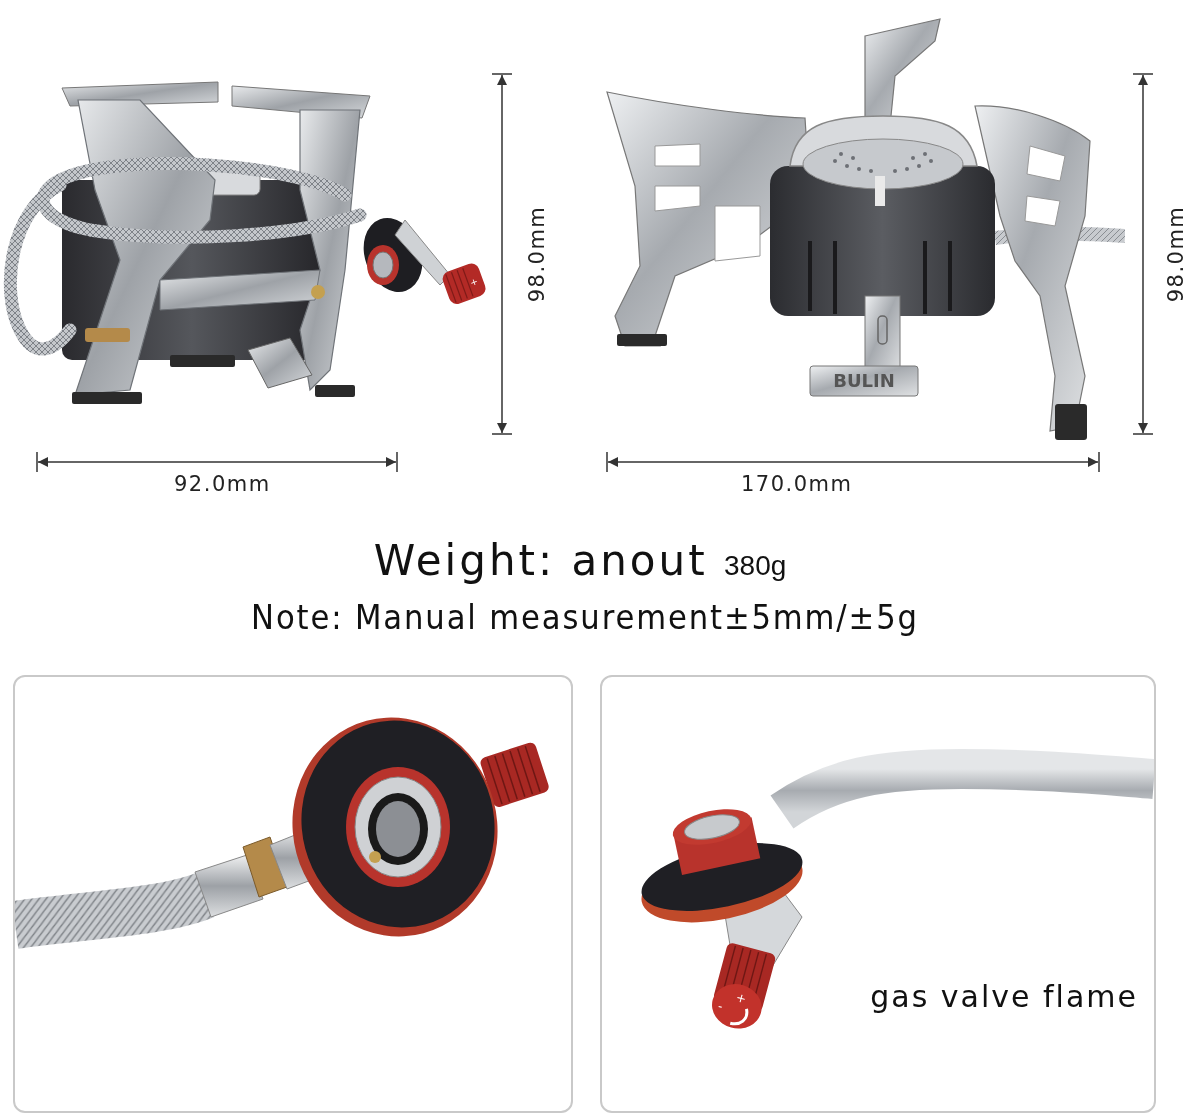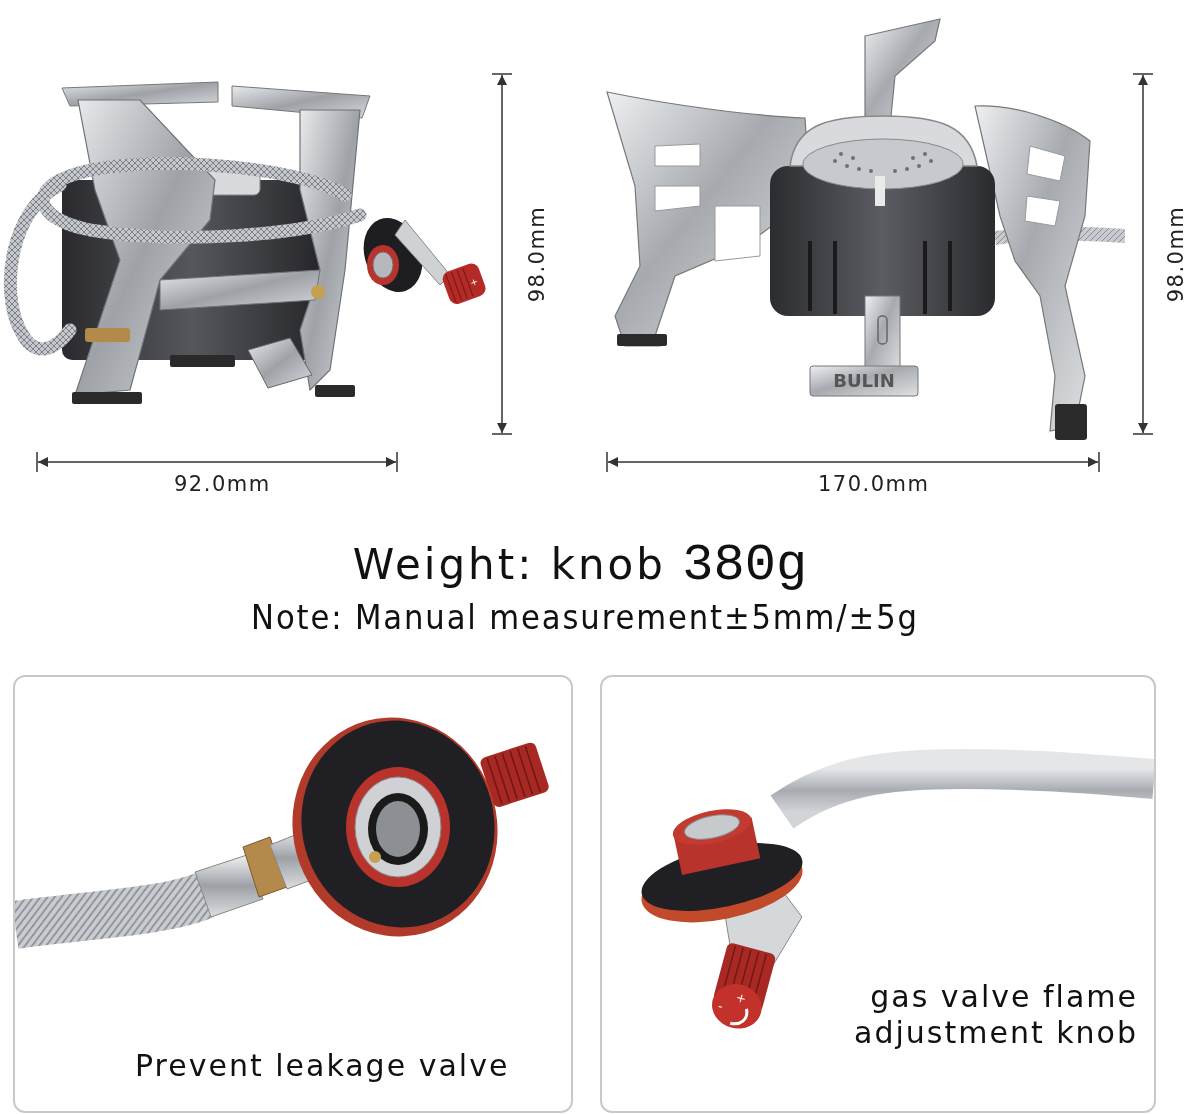--- a/index.html
+++ b/index.html
@@ -1,21 +1,21 @@
 <!DOCTYPE html>
 <html><head>
   <meta charset="utf-8">
   <style>
     html, body { margin: 0; padding: 0; background: #ffffff; }
     body { width: 1200px; height: 1114px; position: relative; overflow: hidden; font-family: "DejaVu Sans", sans-serif; color: #1a1a1a; }
     .abs { position: absolute; }
     .dim-label { font-family: "DejaVu Sans", sans-serif; font-size: 21px; letter-spacing: 1.5px; color: #222; }
     .dim-vert { transform-origin: center; transform: rotate(-90deg); white-space: nowrap; }
     .weight { left: 0; width: 1160px; top: 536px; text-align: center; font-size: 42px; letter-spacing: 3px; color: #111; }
-    .weight .num { font-family: Liberation Mono, monospace; font-size: 52px; letter-spacing: 0; }
+    .weight .num { font-family: Liberation Sans, sans-serif; font-size: 28px; letter-spacing: 0; }
     .note { left: 0; width: 1170px; top: 598px; text-align: center; font-size: 33px; letter-spacing: 2px; color: #111; font-family: "DejaVu Sans", sans-serif; transform: scaleX(0.93); }
     .panel { border: 2px solid #c9c9c9; border-radius: 12px; background: #fff; overflow: hidden; }
     .caption { font-size: 30px; letter-spacing: 2px; color: #111; }
     svg { display: block; }
   </style>
 </head>
 <body>
 
 <div class="abs" style="left:0;top:70px;width:500px;height:350px;">
   <svg width="500" height="350" viewBox="0 0 500 350">
@@ -163,35 +163,35 @@
 
 <div class="abs" style="left:606px;top:452px;width:494px;height:20px;">
   <svg width="494" height="20" viewBox="0 0 494 20">
     <line x1="1" y1="0" x2="1" y2="20" stroke="#333" stroke-width="1.5"></line>
     <line x1="493" y1="0" x2="493" y2="20" stroke="#333" stroke-width="1.5"></line>
     <line x1="2" y1="10" x2="492" y2="10" stroke="#333" stroke-width="1.5"></line>
     <path d="M2 10 L12 5 L12 15 Z" fill="#333"></path>
       <path d="M492 10 L482 5 L482 15 Z" fill="#333"></path>
   </svg>
 </div>
-<div class="abs dim-label" style="left:818px;top:472px;">170.0mm</div>
+<div class="abs dim-label" style="left:741px;top:472px;">170.0mm</div>
 
 <div class="abs" style="left:1133px;top:73px;width:20px;height:362px;">
   <svg width="20" height="362" viewBox="0 0 20 362">
     <line x1="0" y1="1" x2="20" y2="1" stroke="#333" stroke-width="1.5"></line>
     <line x1="0" y1="361" x2="20" y2="361" stroke="#333" stroke-width="1.5"></line>
     <line x1="10" y1="2" x2="10" y2="360" stroke="#333" stroke-width="1.5"></line>
     <path d="M10 2 L5 12 L15 12 Z" fill="#333"></path>
       <path d="M10 360 L5 350 L15 350 Z" fill="#333"></path>
   </svg>
 </div>
 <div class="abs dim-label dim-vert" style="left:1126px;top:242px;width:100px;text-align:center;">98.0mm</div>
 
 <div class="abs weight">
-  <span>Weight: knob </span><span class="num">380g</span>
+  <span>Weight: anout </span><span class="num">380g</span>
 </div>
 <div class="abs note">Note: Manual measurement±5mm/±5g</div>
 
 <div class="abs panel" style="left:13px;top:675px;width:556px;height:434px;">
   <svg width="556" height="434" viewBox="0 0 556 434">
     <defs>
       <pattern id="braid3" width="8" height="8" patternUnits="userSpaceOnUse" patternTransform="rotate(-8)">
         <rect width="8" height="8" fill="#c9ccd0"></rect>
           <path d="M0 8 L8 0 M-2 2 L2 -2 M6 10 L10 6" stroke="#7d8186" stroke-width="1.4"></path>
       </pattern>
@@ -221,21 +221,20 @@
     </g>
 
     <ellipse cx="380" cy="150" rx="102" ry="110" fill="#b13a2a" transform="rotate(-15 380 150)"></ellipse>
     <ellipse cx="383" cy="147" rx="96" ry="104" fill="#1f1f24" transform="rotate(-15 383 147)"></ellipse>
     <ellipse cx="383" cy="150" rx="52" ry="60" fill="#b8332c"></ellipse>
     <ellipse cx="383" cy="150" rx="43" ry="50" fill="#cfd1d4" stroke="#888"></ellipse>
     <ellipse cx="383" cy="152" rx="30" ry="36" fill="#1a1a1a"></ellipse>
     <ellipse cx="383" cy="152" rx="22" ry="28" fill="#8c8f94"></ellipse>
     <circle cx="360" cy="180" r="6" fill="#c4a050"></circle>
   </svg>
-  <div class="abs caption" style="left:120px;top:371px;">Prevent leakage valve</div>
 </div>
 
 <div class="abs panel" style="left:600px;top:675px;width:552px;height:434px;">
   <svg width="552" height="434" viewBox="0 0 552 434">
     <defs>
       <linearGradient id="hoseG" x1="0" y1="0" x2="0" y2="1">
         <stop offset="0" stop-color="#e4e6e8"></stop>
           <stop offset="0.5" stop-color="#a7abb0"></stop>
           <stop offset="1" stop-color="#d2d5d8"></stop>
       </linearGradient>
@@ -261,14 +260,13 @@
           <line x1="147" y1="272" x2="147" y2="315"></line>
           <line x1="155" y1="272" x2="155" y2="315"></line>
       </g>
       <ellipse cx="140" cy="330" rx="25" ry="22" fill="#c2322b"></ellipse>
       <text x="137" y="325" font-size="12" fill="#fff" font-family="DejaVu Sans, sans-serif">+</text>
       <text x="122" y="338" font-size="12" fill="#fff" font-family="DejaVu Sans, sans-serif">-</text>
       <path d="M150 330 C 155 340, 148 348, 138 348" fill="none" stroke="#fff" stroke-width="3"></path>
     </g>
   </svg>
   <div class="abs caption" style="right:16px;top:302px;text-align:right;">gas valve flame</div>
-  <div class="abs caption" style="right:16px;top:338px;text-align:right;">adjustment knob</div>
 </div>
 
 </body></html>

